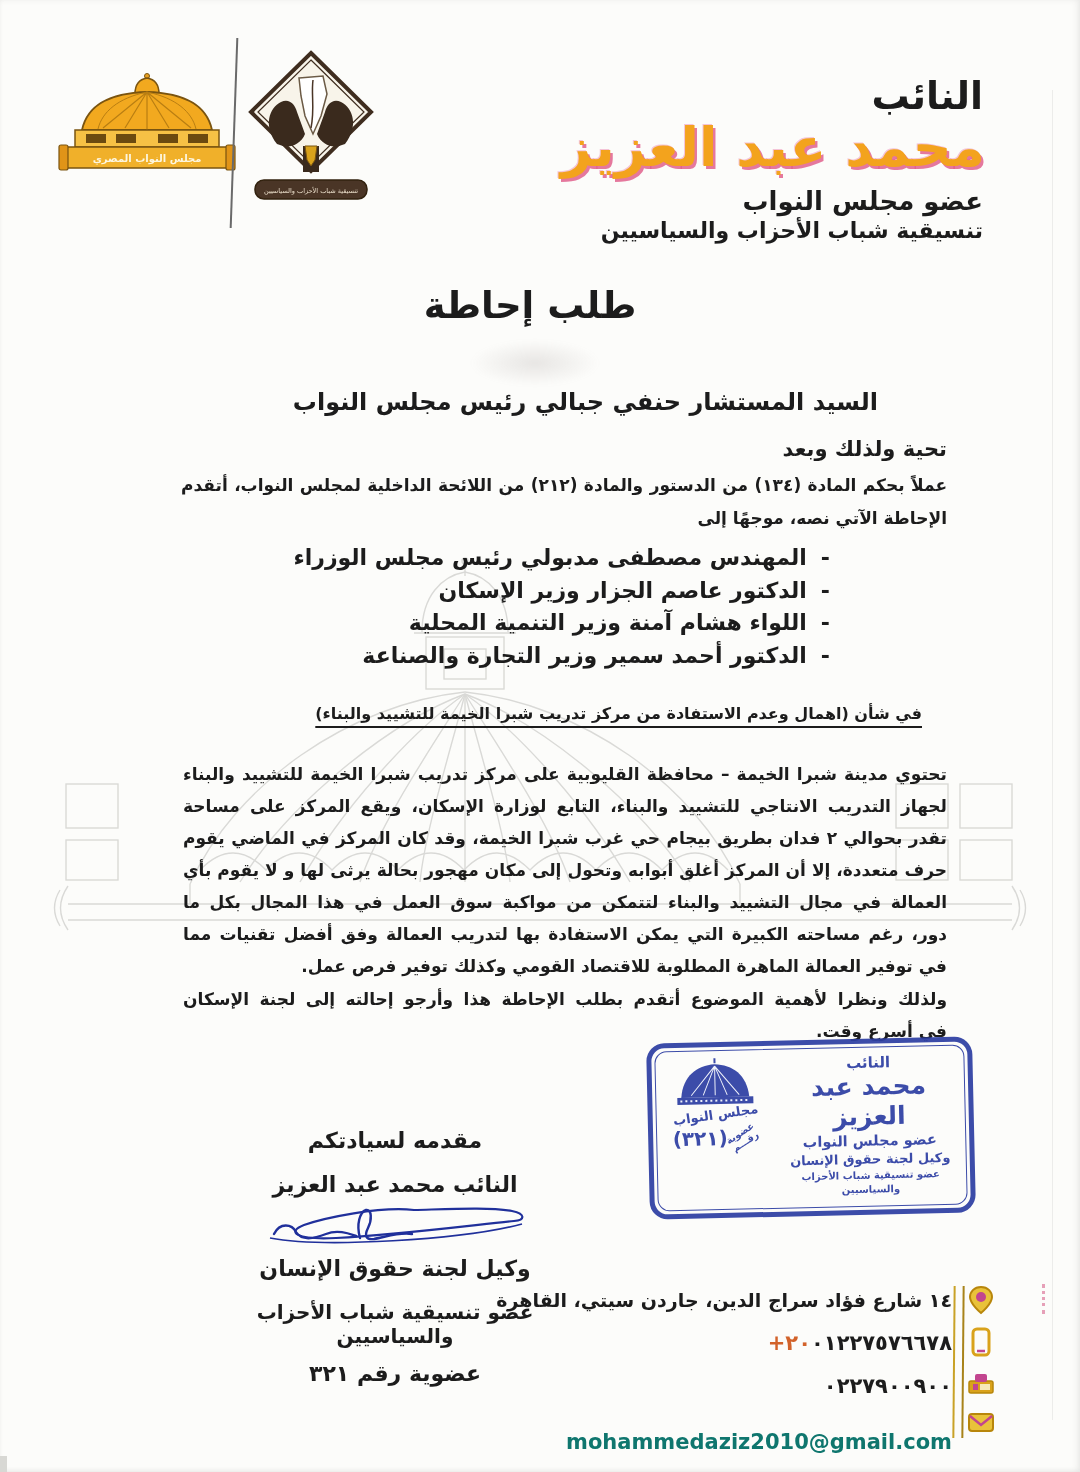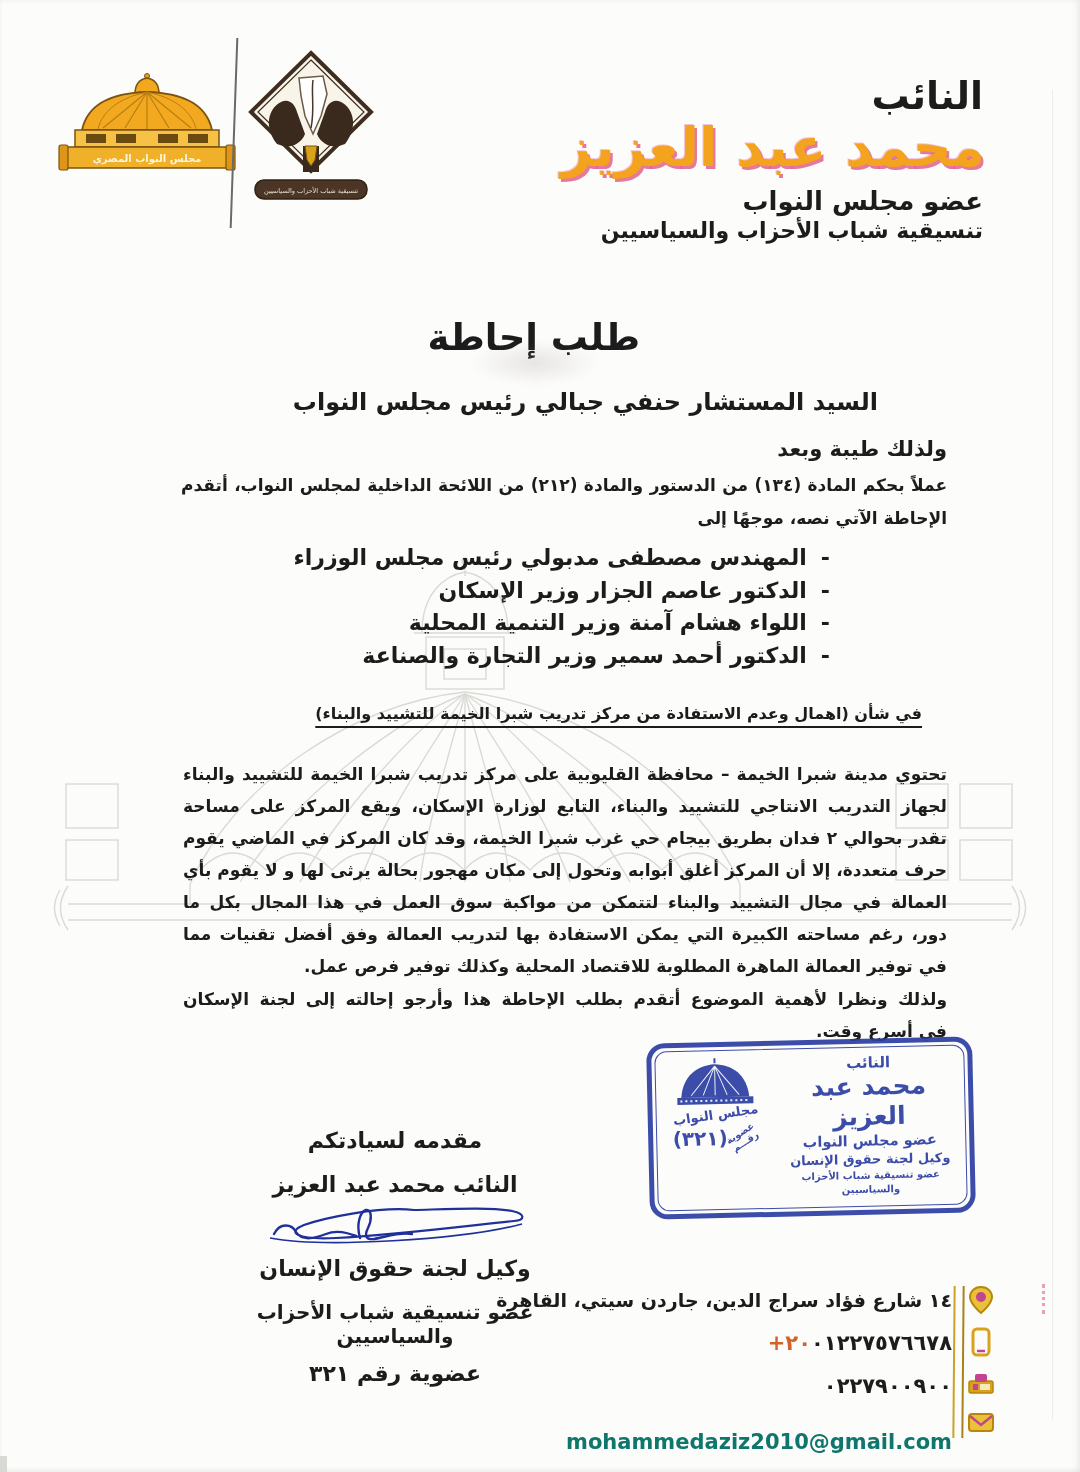--- a/index.html
+++ b/index.html
@@ -11,21 +11,21 @@
   .abs{position:absolute;}
   .ar{direction:rtl;font-weight:bold;color:#1c1c1c;}
   
   .hdr-label{right:97px;top:74px;font-size:38px;letter-spacing:-1px;}
   .hdr-name{right:95px;top:116px;font-size:54px;letter-spacing:-2px;color:#f3a31d;
             text-shadow:2.5px 2.5px 0 rgba(222,86,134,.8),-1px -1px 0 rgba(236,150,185,.55);}
   .hdr-role1{right:97px;top:186px;font-size:26px;}
   .hdr-role2{right:97px;top:218px;font-size:22px;}
   .logo-sep{left:233px;top:38px;width:2px;height:190px;background:#6a6a6a;transform:rotate(2deg);}
   
-  .doc-title{left:400px;top:284px;width:240px;font-size:37px;margin-top:32px;}
+  .doc-title{left:410px;top:284px;width:240px;text-align:center;font-size:37px;}
   .smudge{left:470px;top:340px;width:130px;height:46px;border-radius:50%;
           background:radial-gradient(ellipse at center,rgba(140,130,130,.18),rgba(140,130,130,0) 70%);
           filter:blur(2px);}
   .addressee{right:202px;top:388px;font-size:24px;}
   .greeting{right:133px;top:437px;font-size:21px;}
   .intro-line{right:133px;width:766px;font-size:17px;line-height:30px;}
   .jl{text-align:justify;text-align-last:justify;overflow:hidden;max-height:32px;}
   .rl{text-align:right;}
   .recips{right:250px;top:542px;font-size:22px;}
   .recip-row{display:flex;flex-direction:row;gap:14px;line-height:32.5px;}
@@ -143,21 +143,21 @@
     <rect x="846" y="232" width="52" height="44"></rect>
       <rect x="910" y="232" width="52" height="44"></rect>
     <rect x="846" y="288" width="52" height="40"></rect>
       <rect x="910" y="288" width="52" height="40"></rect>
   </svg>
 
   <div class="abs ar doc-title">طلب إحاطة</div>
   <div class="abs smudge"></div>
 
   <div class="abs ar addressee">السيد المستشار حنفي جبالي رئيس مجلس النواب</div>
-  <div class="abs ar greeting">ولذلك طيبة وبعد</div>
+  <div class="abs ar greeting">تحية ولذلك وبعد</div>
 
   <div class="abs ar intro-line jl" style="top:470px">عملاً بحكم المادة (١٣٤) من الدستور والمادة (٢١٢) من اللائحة الداخلية لمجلس النواب، أتقدم بطلب</div>
   <div class="abs ar intro-line rl" style="top:503px">الإحاطة الآتي نصه، موجهًا إلى</div>
 
   <div class="abs ar recips">
     <div class="recip-row">
       <span>-</span>
       <span>المهندس مصطفى مدبولي رئيس مجلس الوزراء</span>
     </div>
     <div class="recip-row">
@@ -176,21 +176,21 @@
 
   <div class="abs ar subject">في شأن (اهمال وعدم الاستفادة من مركز تدريب شبرا الخيمة للتشييد والبناء)</div>
 
   <div class="abs ar body-lines">
     <div class="ln jl">تحتوي مدينة شبرا الخيمة – محافظة القليوبية على مركز تدريب شبرا الخيمة للتشييد والبناء التابع</div>
     <div class="ln jl">لجهاز التدريب الانتاجي للتشييد والبناء، التابع لوزارة الإسكان، ويقع المركز على مساحة كبيرة</div>
     <div class="ln jl">تقدر بحوالي ٢ فدان بطريق بيجام حي غرب شبرا الخيمة، وقد كان المركز في الماضي يقوم بتدريب</div>
     <div class="ln jl">حرف متعددة، إلا أن المركز أغلق أبوابه وتحول إلى مكان مهجور بحالة يرثى لها و لا يقوم بأي</div>
     <div class="ln jl">العمالة في مجال التشييد والبناء لتتمكن من مواكبة سوق العمل في هذا المجال بكل ما يصاحبه من</div>
     <div class="ln jl">دور، رغم مساحته الكبيرة التي يمكن الاستفادة بها لتدريب العمالة وفق أفضل تقنيات مما يساعد</div>
-    <div class="ln rl">في توفير العمالة الماهرة المطلوبة للاقتصاد المحلية وكذلك توفير فرص عمل.</div>
+    <div class="ln rl">في توفير العمالة الماهرة المطلوبة للاقتصاد القومي وكذلك توفير فرص عمل.</div>
     <div class="ln jl">ولذلك ونظرا لأهمية الموضوع أتقدم بطلب الإحاطة هذا وأرجو إحالته إلى لجنة الإسكان لمناقشته</div>
     <div class="ln rl">في أسرع وقت.</div>
   </div>
 
   <div class="abs stamp">
     <div class="stamp-inner">
       <div class="stamp-main">
         <div class="st1">النائب</div>
         <div class="st-name">محمد عبد العزيز</div>
         <div class="st3">عضو مجلس النواب</div>

